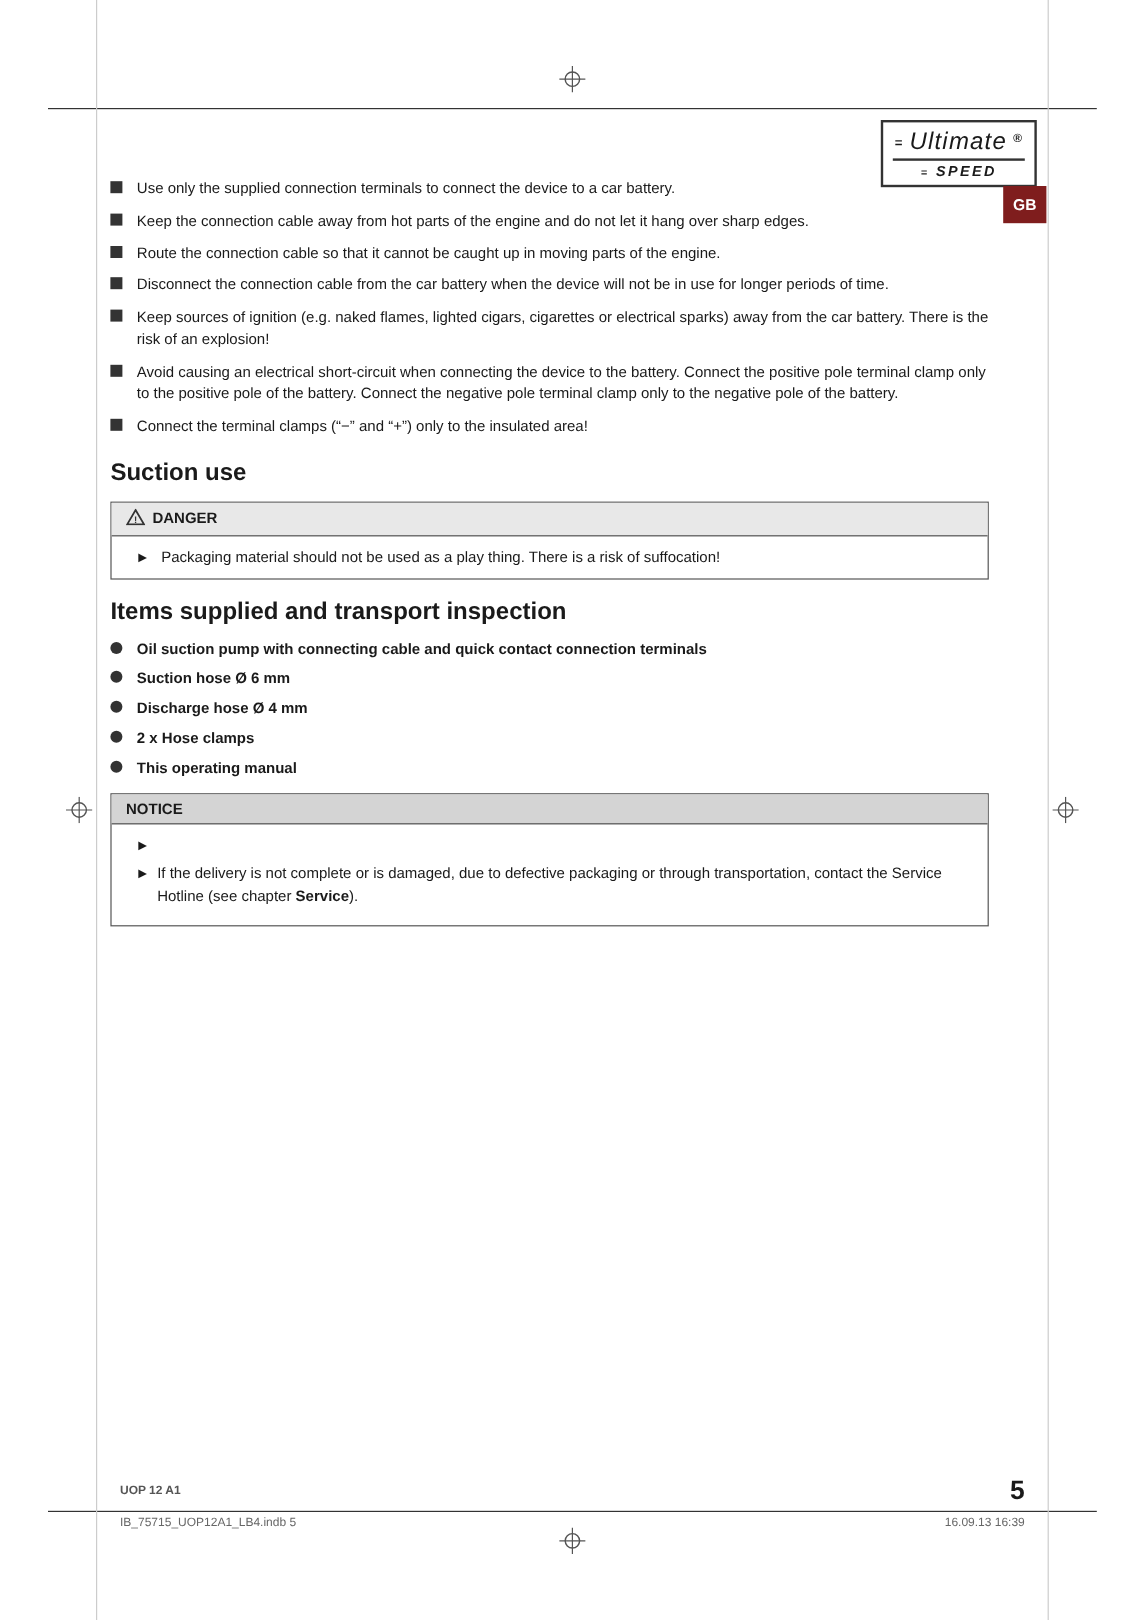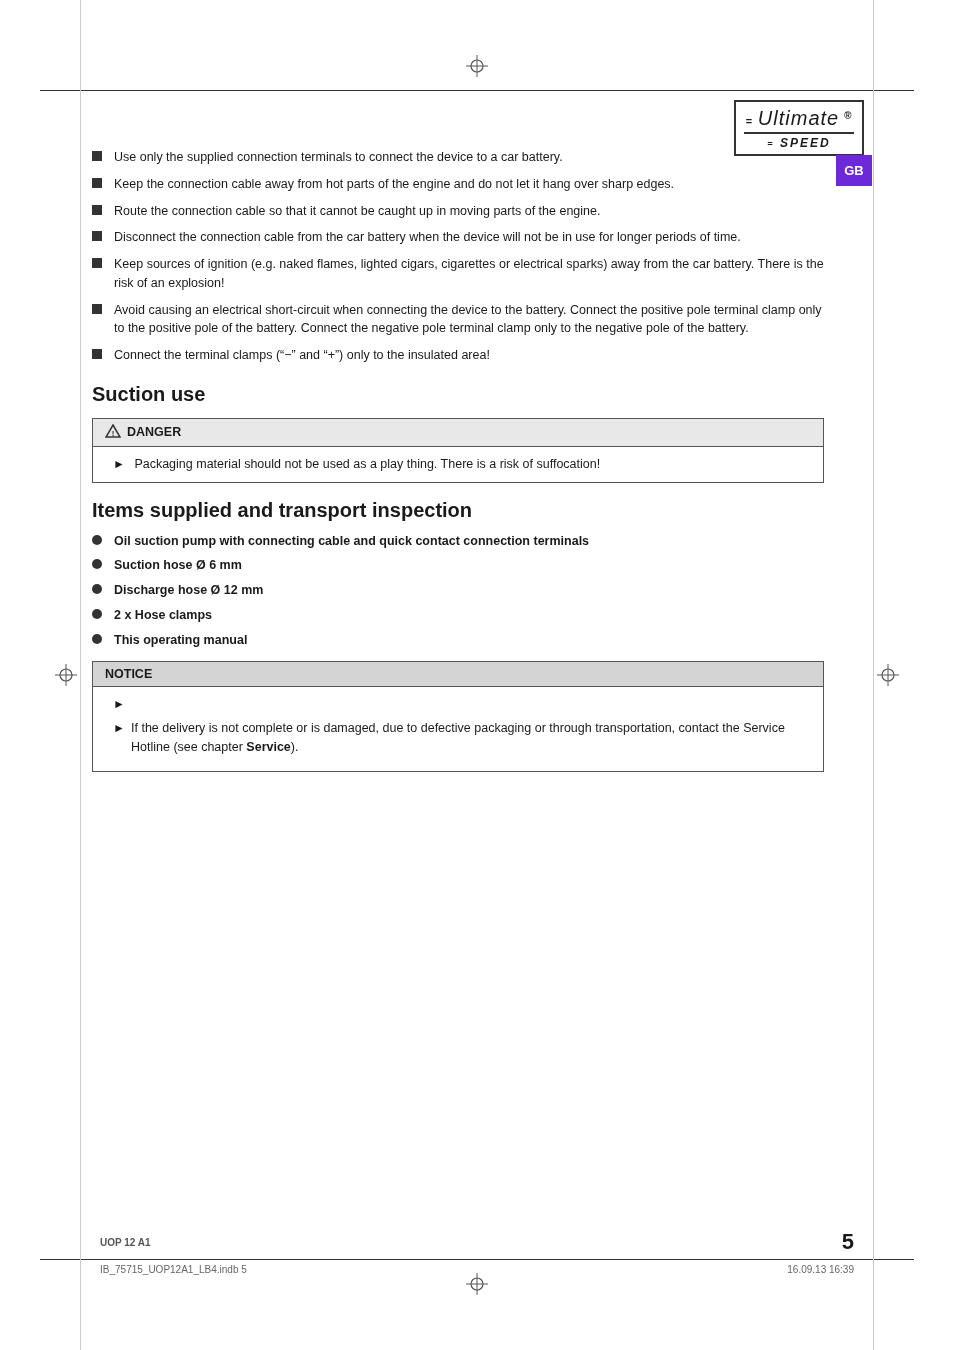--- a/index.html
+++ b/index.html
@@ -141,21 +141,21 @@
       border-top: 2px solid #333;
       margin-top: 2px;
       padding-top: 2px;
     }
 
     
     .gb-tab {
       position: absolute;
       top: 155px;
       right: 82px;
-      background: #6d28d9;
+      background: #7f1d1d;
       color: #fff;
       width: 36px;
       padding: 8px 0;
       text-align: center;
       font-size: 13px;
       font-weight: bold;
     }
 
     
     .content {
@@ -443,21 +443,21 @@
       <li>
         <span class="bullet-circle"></span>
         <span>Oil suction pump with connecting cable and quick contact connection terminals</span>
       </li>
       <li>
         <span class="bullet-circle"></span>
         <span>Suction hose Ø 6 mm</span>
       </li>
       <li>
         <span class="bullet-circle"></span>
-        <span>Discharge hose Ø 12 mm</span>
+        <span>Discharge hose Ø 4 mm</span>
       </li>
       <li>
         <span class="bullet-circle"></span>
         <span>2 x Hose clamps</span>
       </li>
       <li>
         <span class="bullet-circle"></span>
         <span>This operating manual</span>
       </li>
     </ul>

